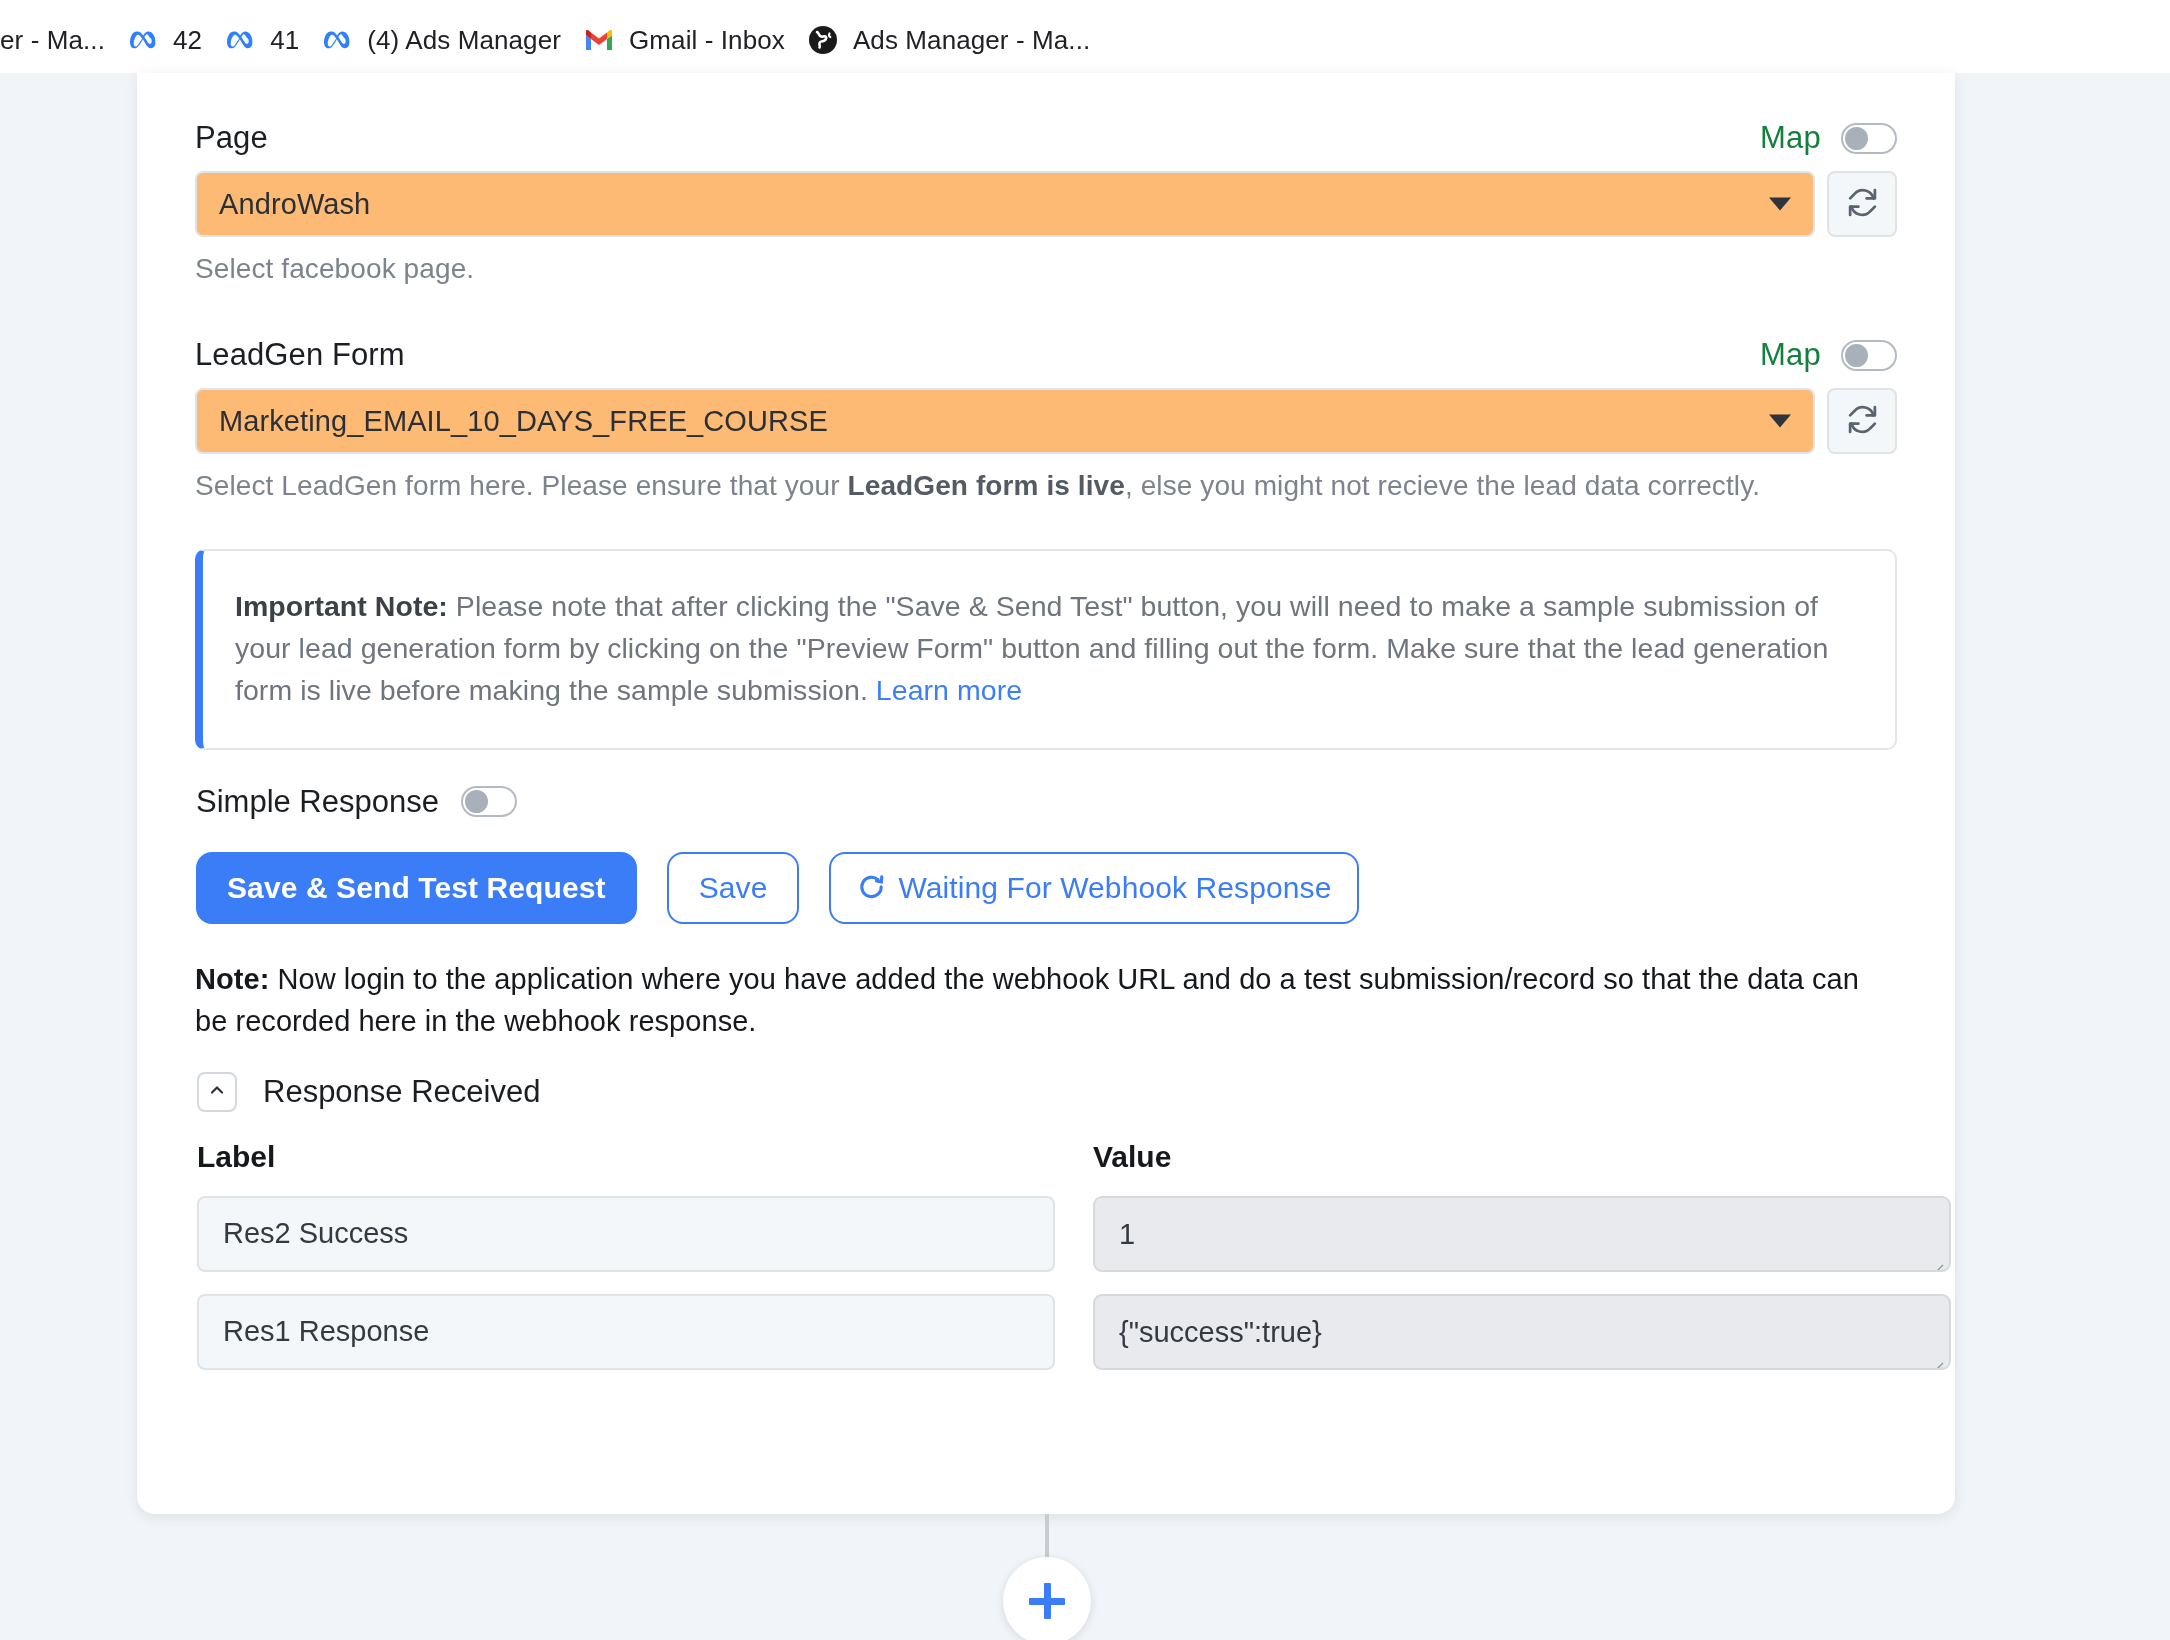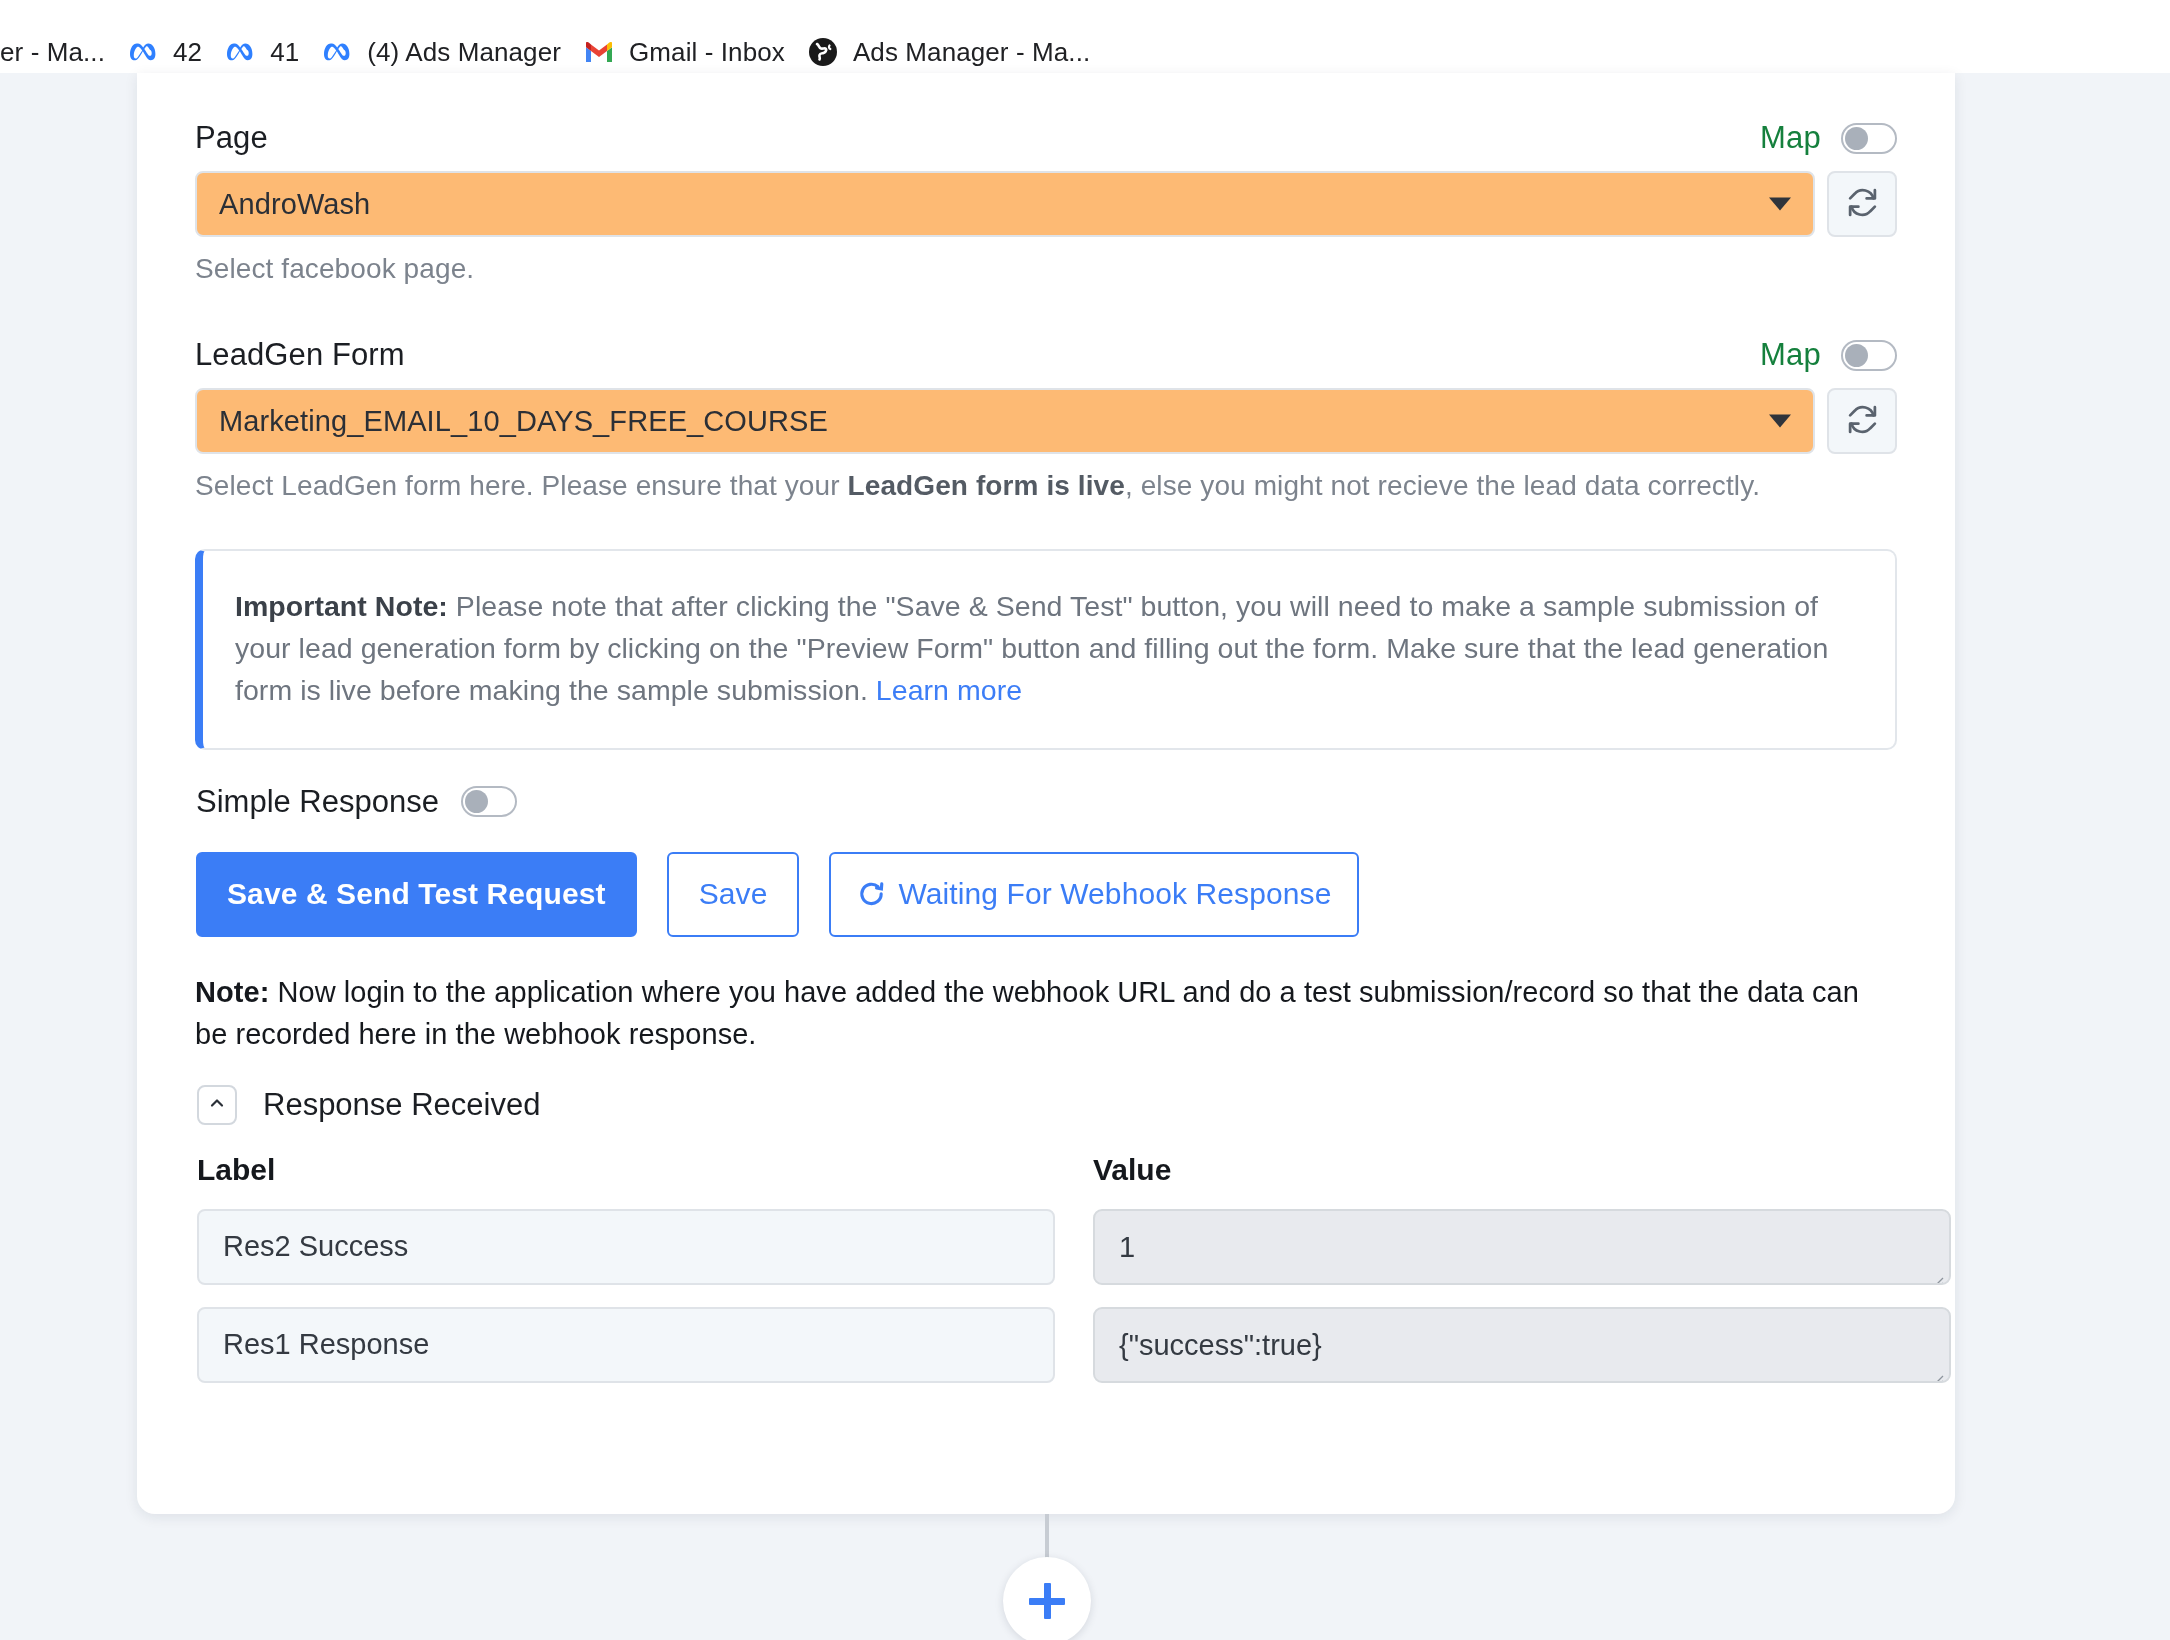--- a/index.html
+++ b/index.html
@@ -8,21 +8,21 @@
     width: 2170px;
     height: 1640px;
     overflow: hidden;
     background: #ffffff;
     font-family: "Liberation Sans", sans-serif;
   }
 
   
   #tabstrip {
     position: absolute;
-    left: 0; top: 16px;
+    left: 0; top: 4px;
     width: 2170px; height: 73px;
     background: #ffffff;
     border-bottom: 2px solid #d8dadd;
     display: flex;
     align-items: center;
     gap: 0px;
     padding-left: 0px;
     white-space: nowrap;
     overflow: hidden;
   }
@@ -190,27 +190,27 @@
 
   
   #button-row {
     display: flex;
     align-items: stretch;
     gap: 30px;
     margin-top: 32px;
     padding-left: 1px;
   }
   .btn {
-    border-radius: 6px;
+    border-radius: 16px;
     font-size: 30px;
     display: flex;
     align-items: center;
     justify-content: center;
     letter-spacing: .1px;
-    height: 85px;
+    height: 72px;
   }
   .btn-primary {
     background: #3b7df6;
     color: #ffffff;
     font-weight: 700;
     padding: 0 29px;
     border: 2px solid #3b7df6;
   }
   .btn-outline {
     background: #ffffff;

